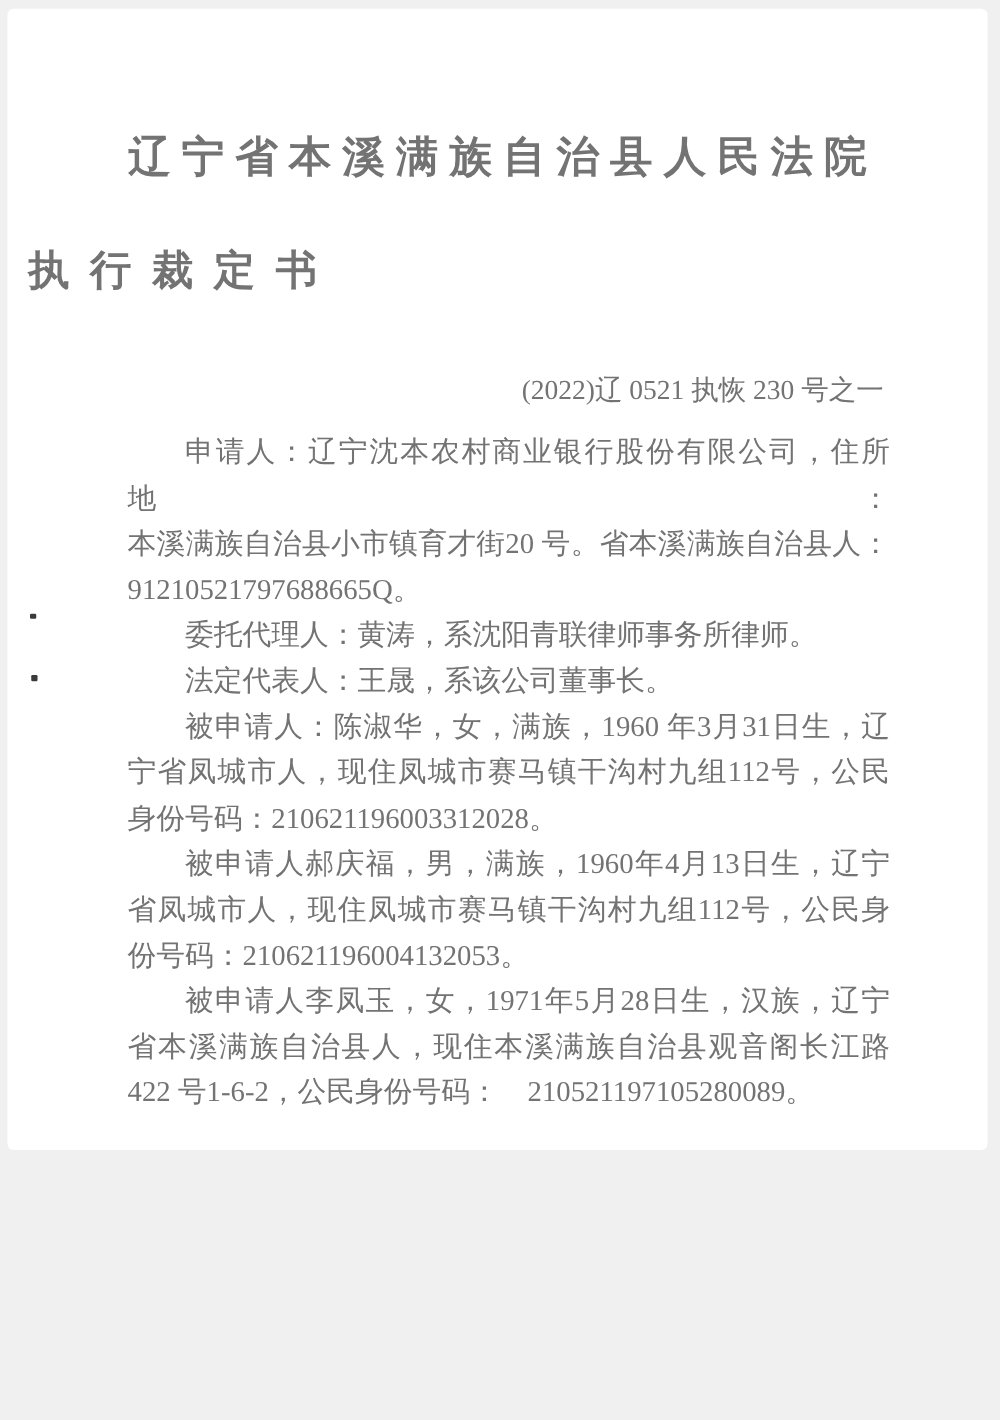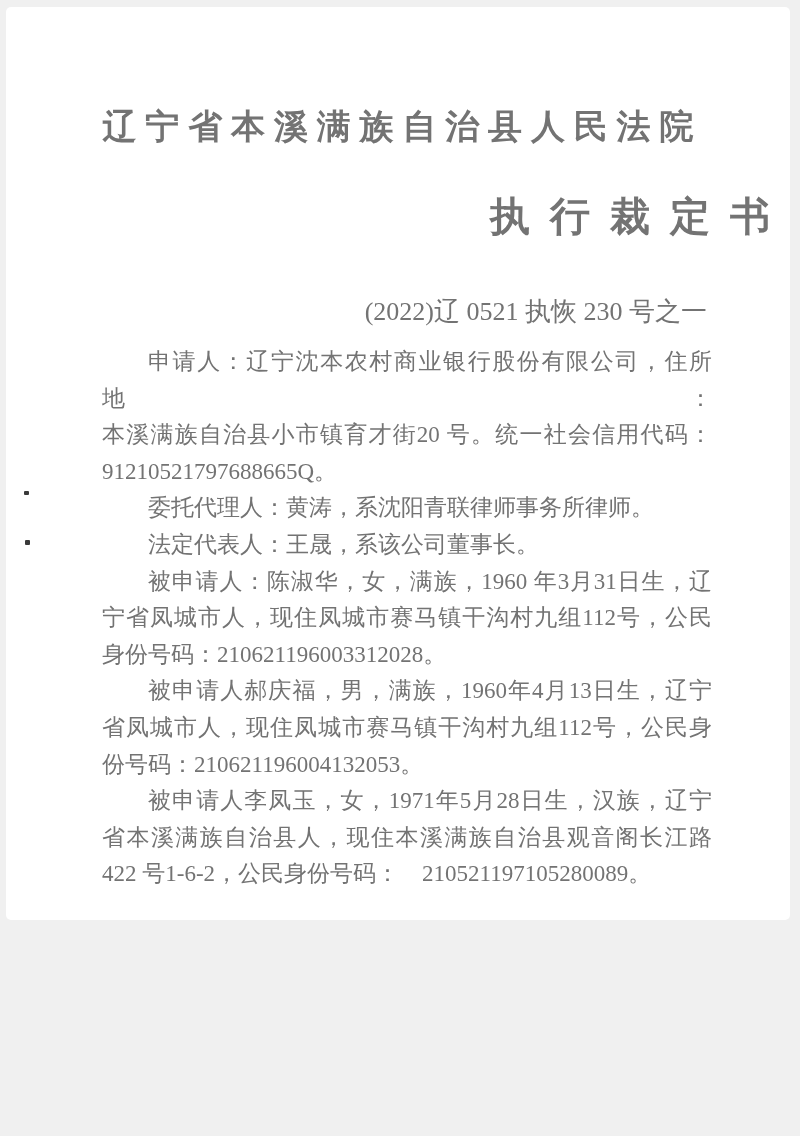--- a/index.html
+++ b/index.html
@@ -24,32 +24,32 @@
     font-size: 34px;
     font-weight: bold;
     line-height: 40px;
     letter-spacing: 0.26em;
     text-indent: 0.26em;
     white-space: nowrap;
   }
   .doc-title {
     position: absolute;
     top: 190px; left: 0; right: 0;
-    text-align: right;
-    font-size: 40px;
+    text-align: left;
+    font-size: 33px;
     font-weight: bold;
     line-height: 40px;
     letter-spacing: 0.5em;
     text-indent: 0.5em;
     white-space: nowrap;
   }
   .case-number {
     position: absolute;
     top: 290px; right: 83px;
-    font-size: 26px;
+    font-size: 22px;
     line-height: 30px;
     white-space: nowrap;
     text-align: right;
   }
   .body-text {
     position: absolute;
     top: 337px; left: 96px;
     width: 610px;
     font-size: 23px;
     line-height: 36.6px;
@@ -76,21 +76,21 @@
   <div class="court-name">辽宁省本溪满族自治县人民法院</div>
 
   <div class="doc-title">执行裁定书</div>
 
   <div class="case-number">(2022)辽 0521 执恢 230 号之一</div>
 
   <div class="body-text">
 
     <div>
       <div class="ln first full">申请人：辽宁沈本农村商业银行股份有限公司，住所地：</div>
-      <div class="ln full">本溪满族自治县小市镇育才街20 号。统一社会信用代码：</div>
+      <div class="ln full">本溪满族自治县小市镇育才街20 号。省本溪满族自治县人：</div>
       <div class="ln">91210521797688665Q。</div>
     </div>
 
     <div>
       <div class="ln first">委托代理人：黄涛，系沈阳青联律师事务所律师。</div>
     </div>
 
     <div>
       <div class="ln first">法定代表人：王晟，系该公司董事长。</div>
     </div>

